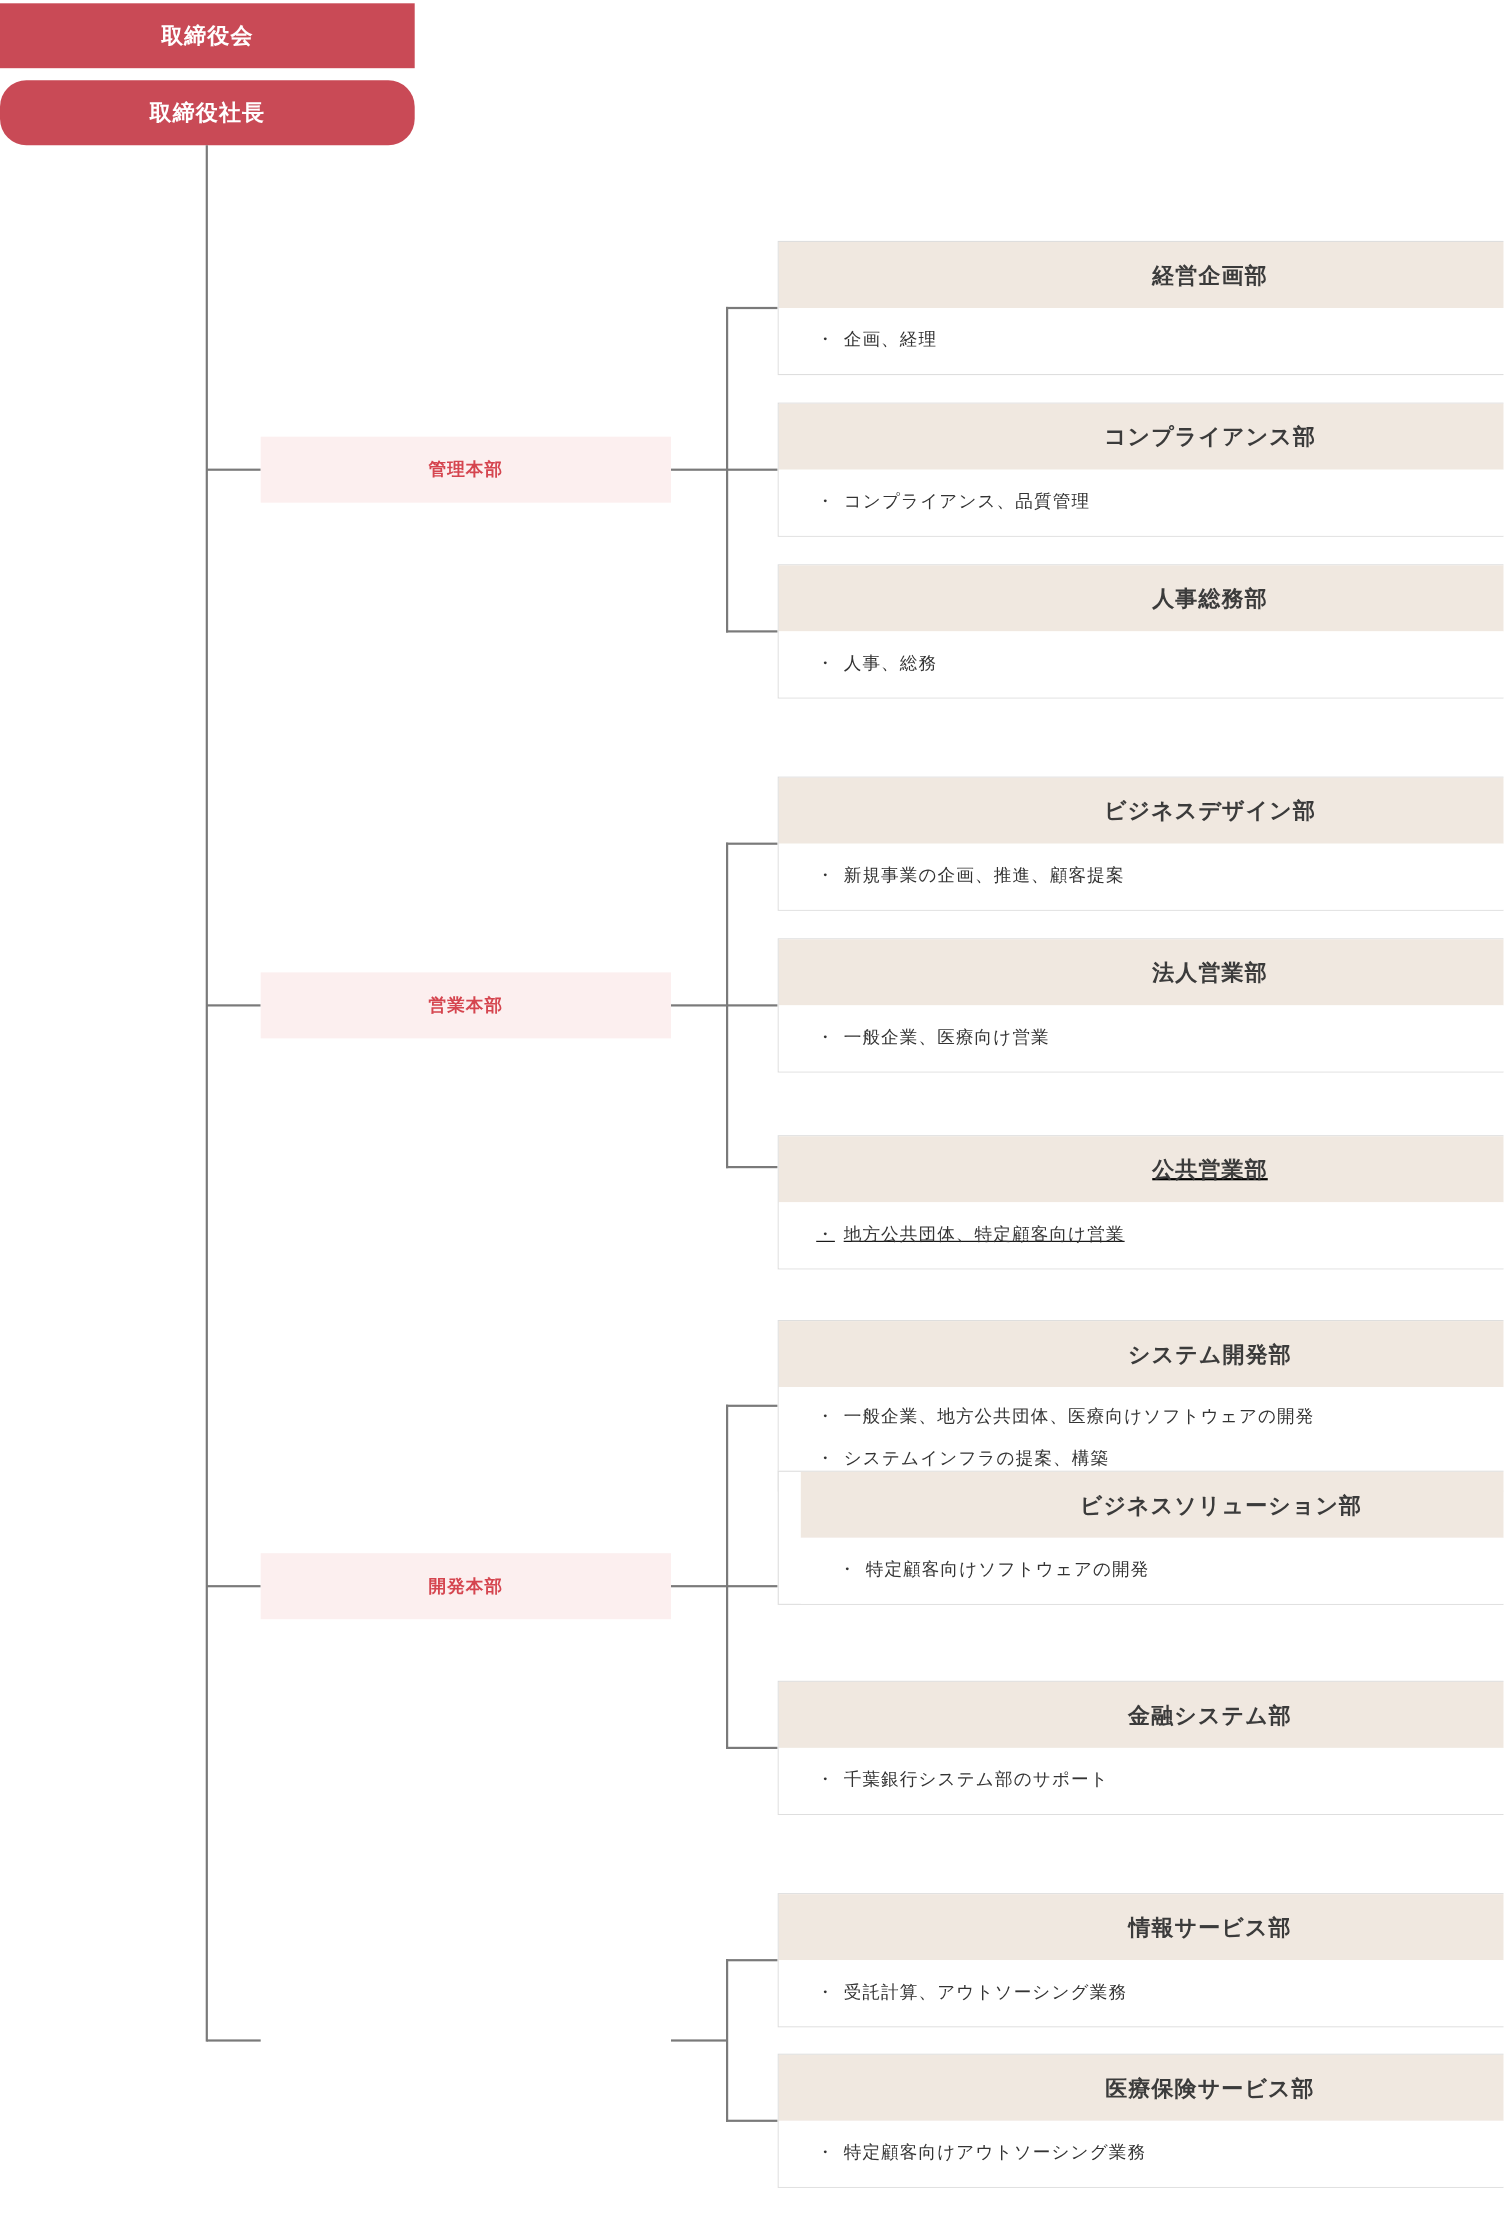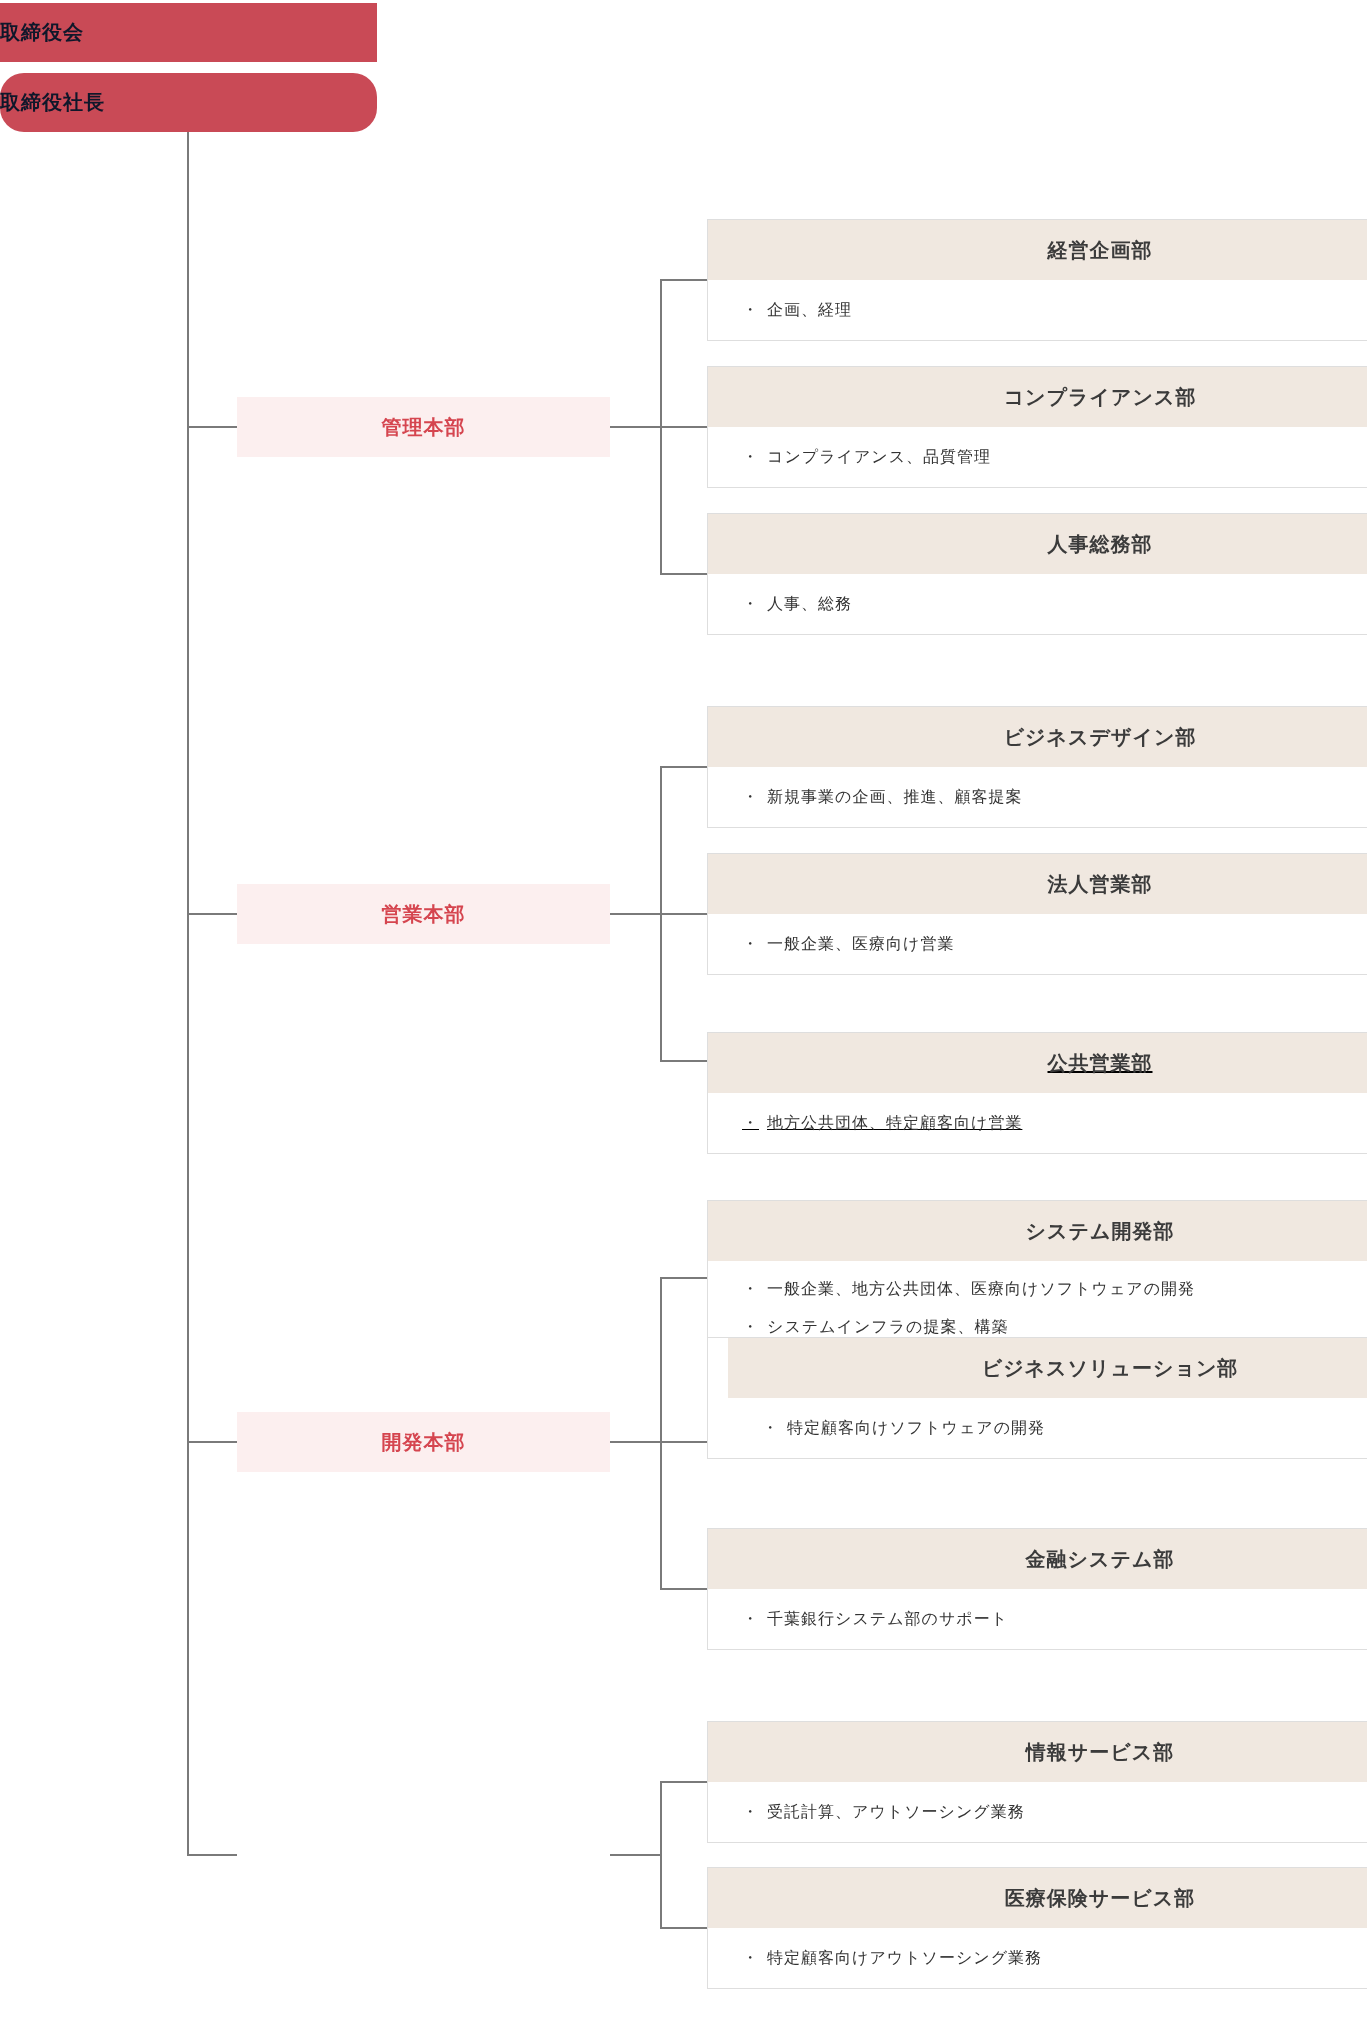--- a/index.html
+++ b/index.html
@@ -2,31 +2,31 @@
 <html lang="ja"><head>
 <meta charset="utf-8">
 <style>
   html,body{margin:0;padding:0;background:#ffffff;}
   body{font-family:"Liberation Sans","DejaVu Sans",sans-serif;}
   .canvas{position:relative;width:1367px;height:2018px;background:#ffffff;overflow:hidden;}
 
   
   .exec-box{
     position:absolute;left:0;width:377px;height:59px;
-    background:#C94A56;color:#0f172a;
+    background:#C94A56;color:#ffffff;
     font-size:20px;font-weight:bold;
-    display:flex;align-items:center;justify-content:flex-start;
+    display:flex;align-items:center;justify-content:center;
     letter-spacing:1px;
   }
 
   
   .division-box{
     position:absolute;left:237px;width:373px;height:60px;
     background:#FCEFEF;color:#D5454F;
-    font-size:20px;font-weight:bold;
+    font-size:16px;font-weight:bold;
     display:flex;align-items:center;justify-content:center;
     letter-spacing:1px;
   }
 
   
   .line{position:absolute;background:#7A7A7A;}
   .hline{height:2px;}
   .vline{width:2px;}
 
   

